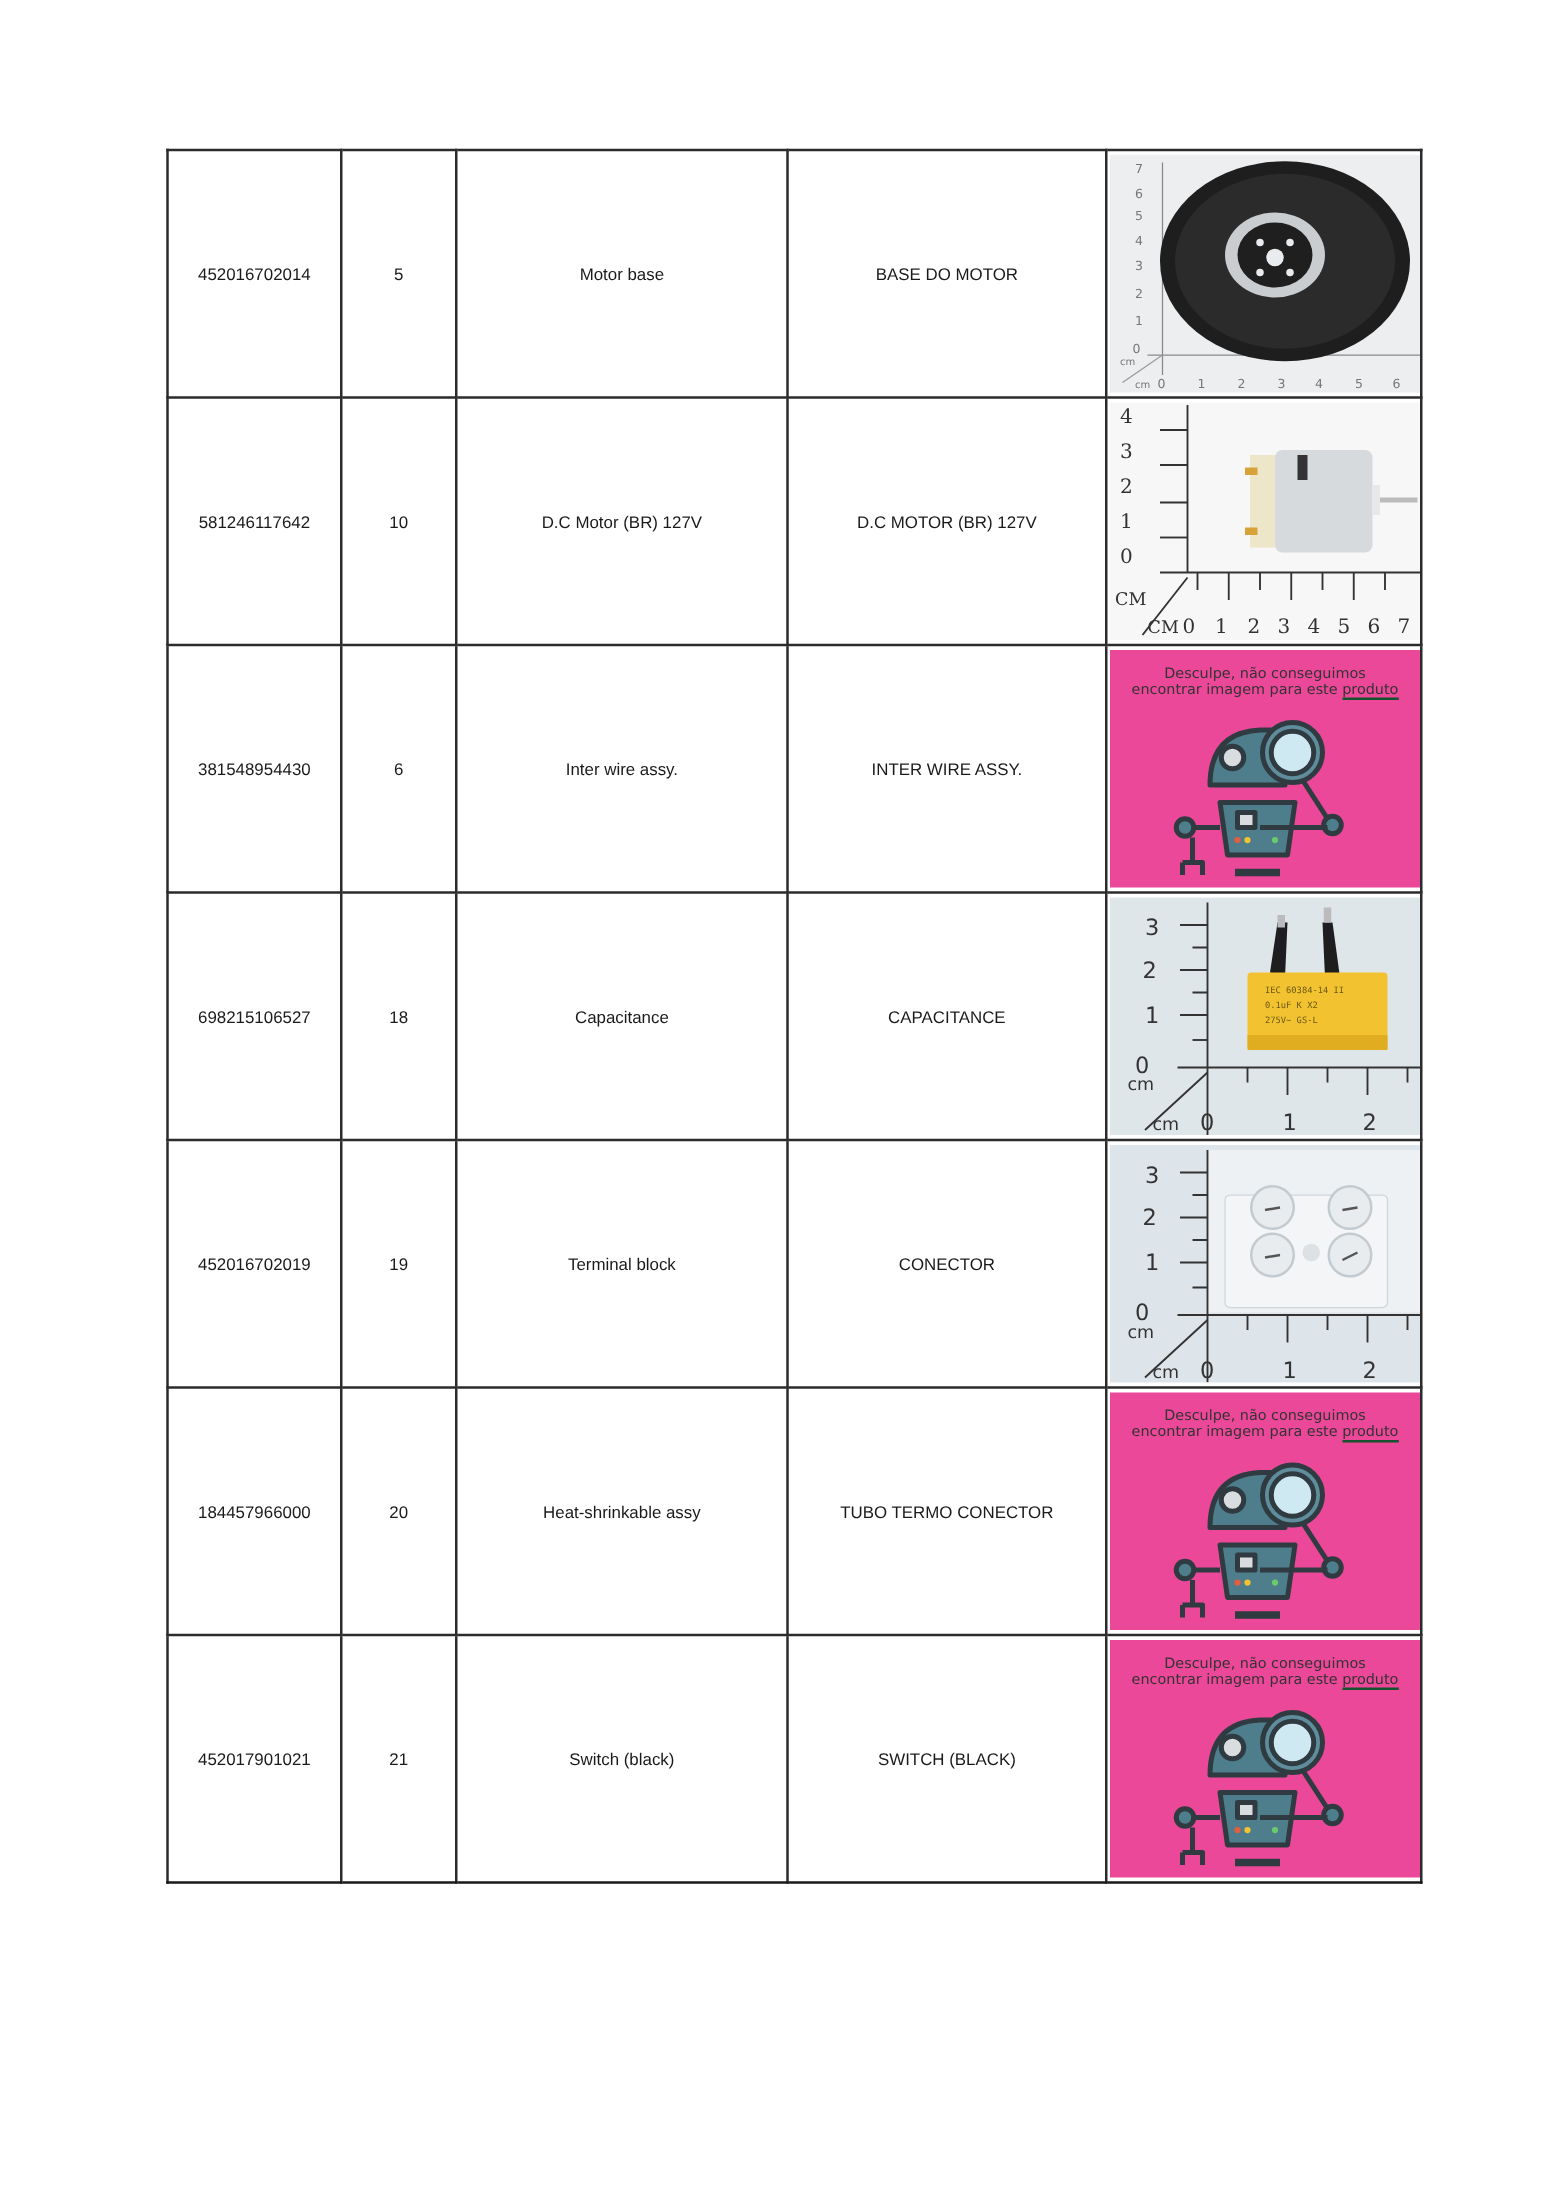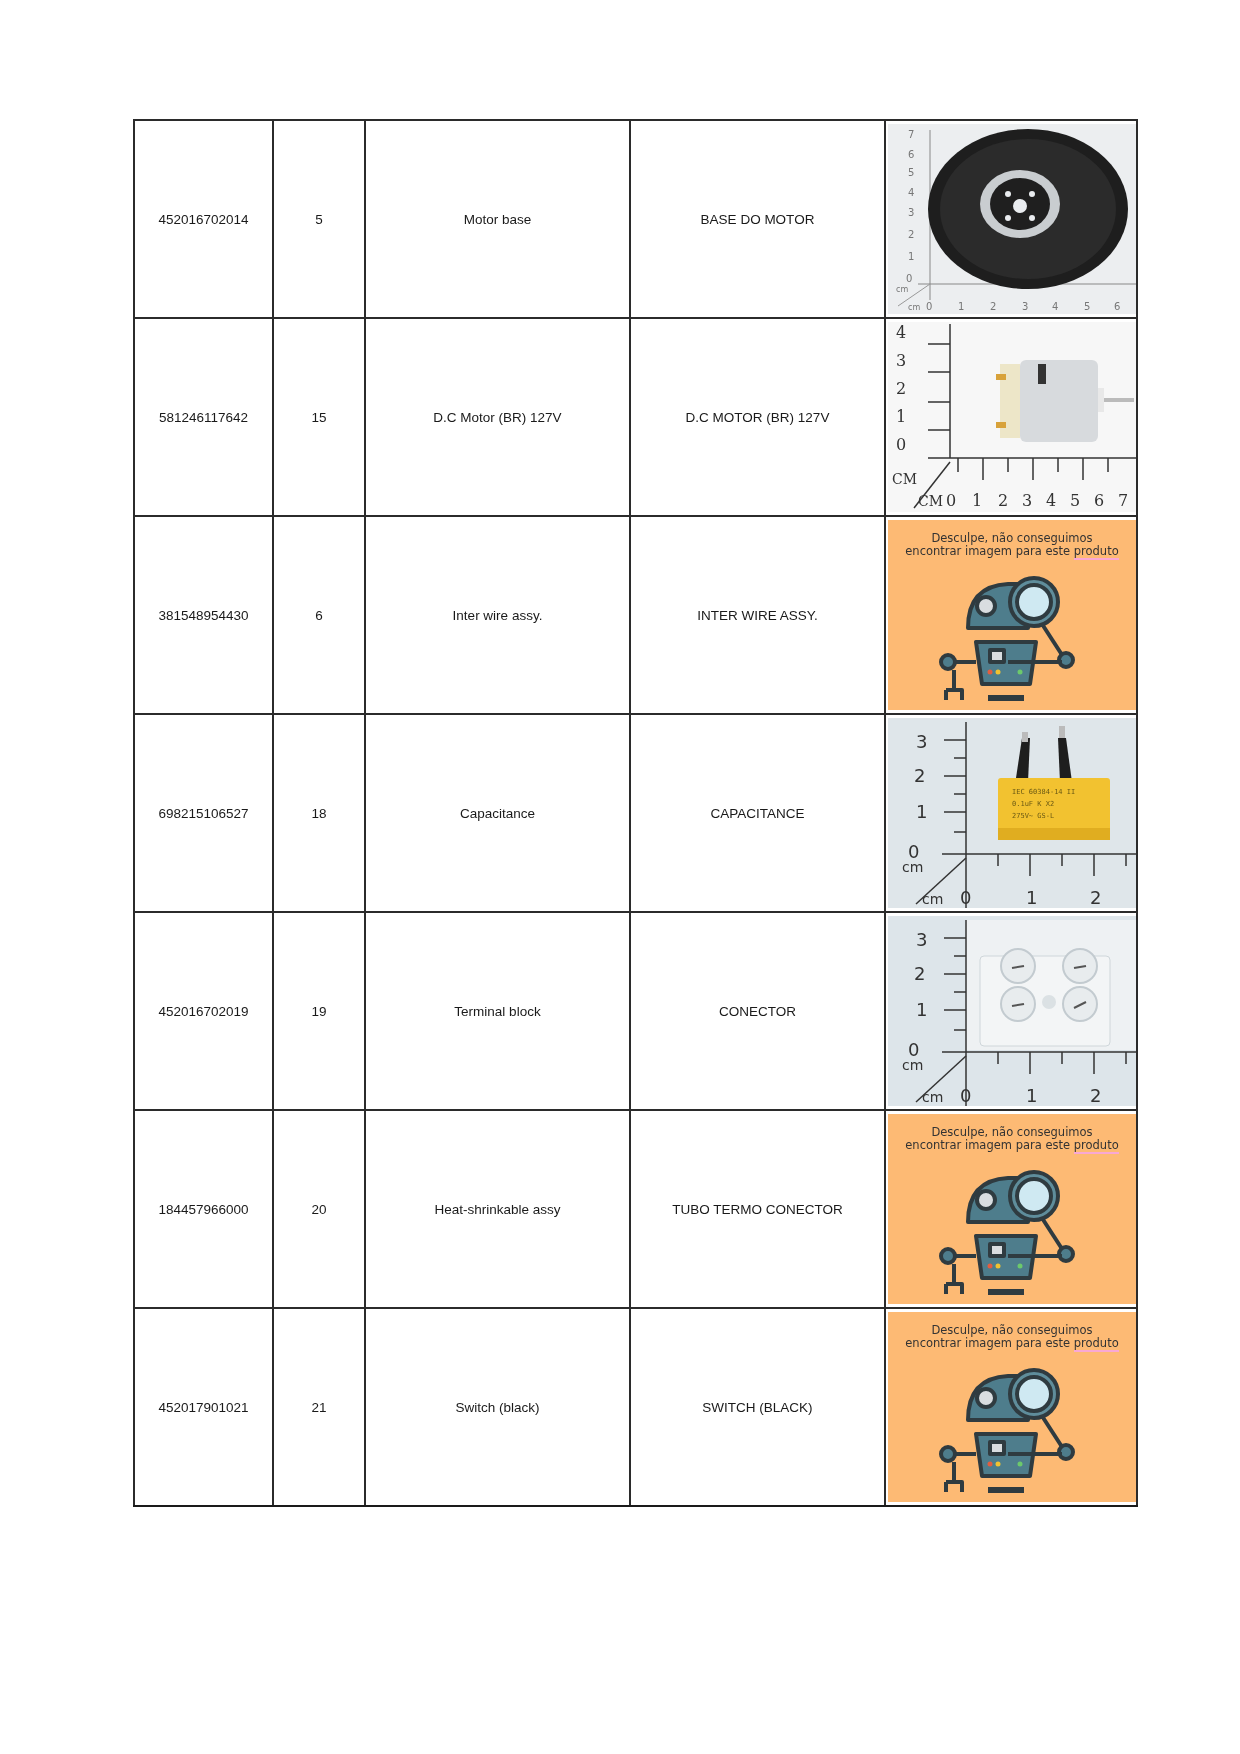--- a/index.html
+++ b/index.html
@@ -15,25 +15,25 @@
     font-size: 13.5px; color: #1a1a1a;
   }
   .parts-table tr:last-child td { border-bottom-color: #1a1a1a; }
   .c1 { width: 139px; } .c2 { width: 92px; } .c3 { width: 265px; }
   .c4 { width: 255px; } .c5 { width: 252px; }
   td.img-cell { padding: 2px; background: #fff; }
   .photo { width: 248px; height: 190px; margin: 0 auto; position: relative;
            background: #e9ecef; overflow: hidden; }
   .photo svg { display: block; width: 100%; height: 100%; }
   .placeholder { width: 248px; height: 190px; margin: 0 auto; position: relative;
-                 background: #fdba74; }
+                 background: #ec4899; }
   .placeholder .msg { position: absolute; top: 12px; left: 0; right: 0;
                       text-align: center; font-size: 11.5px; line-height: 13px;
                       color: #333; font-family: "DejaVu Sans", sans-serif; }
-  .placeholder .msg .ul { border-bottom: 2px solid #f9a8d4; }
+  .placeholder .msg .ul { border-bottom: 2px solid #14532d; }
   .placeholder svg { position: absolute; left: 50px; top: 46px; width: 140px; height: 140px; }
 </style>
 </head>
 <body>
 
 <table class="parts-table">
   <colgroup>
     <col class="c1">
       <col class="c2">
       <col class="c3">
@@ -82,21 +82,21 @@
               <circle cx="144" cy="70" r="3" fill="#e9ecef"></circle>
             <circle cx="120" cy="94" r="3" fill="#e9ecef"></circle>
               <circle cx="144" cy="94" r="3" fill="#e9ecef"></circle>
           </svg>
         </div>
       </td>
     </tr>
 
     <tr>
       <td>581246117642</td>
-      <td>15</td>
+      <td>10</td>
       <td>D.C Motor (BR) 127V</td>
       <td>D.C MOTOR (BR) 127V</td>
       <td class="img-cell">
         <div class="photo" style="background:#fafafa">
           <svg viewBox="0 0 248 190">
             <rect width="248" height="190" fill="#f7f7f7"></rect>
             <line x1="62" y1="2" x2="62" y2="136" stroke="#333" stroke-width="1.5"></line>
             <line x1="40" y1="136" x2="248" y2="136" stroke="#333" stroke-width="1.5"></line>
             <line x1="26" y1="186" x2="62" y2="140" stroke="#333" stroke-width="1.5"></line>
             <g stroke="#333" stroke-width="1.5">

